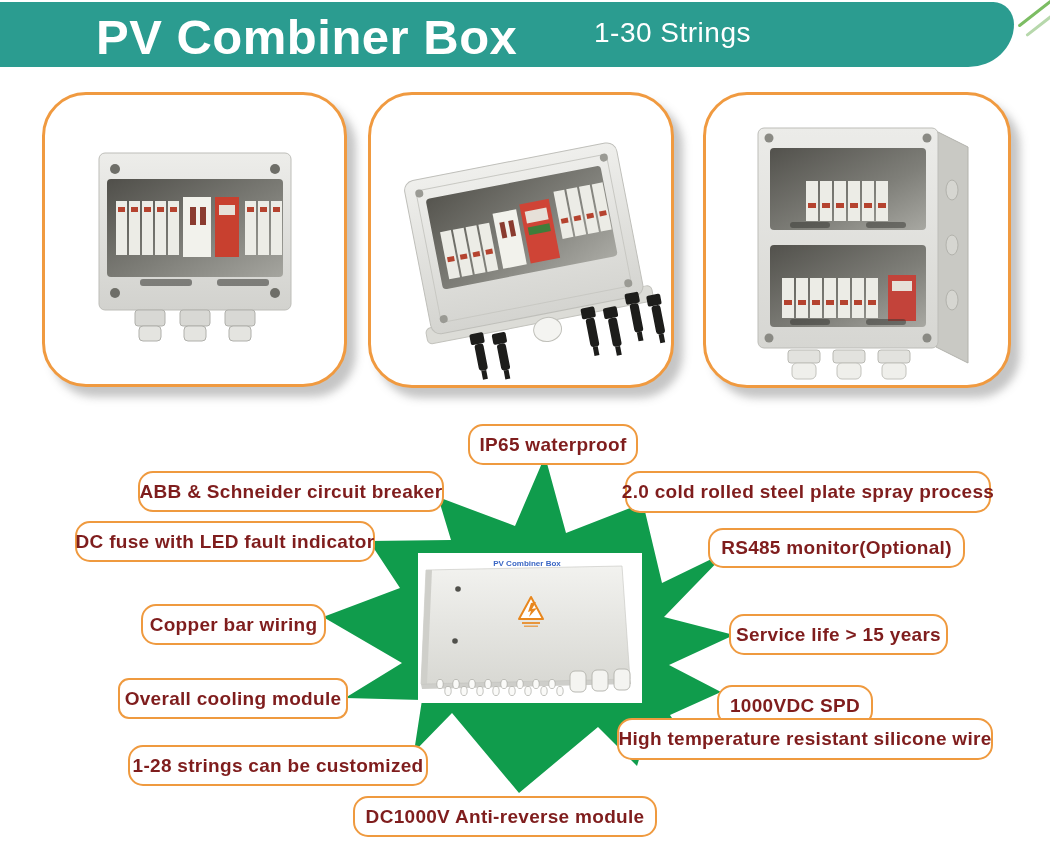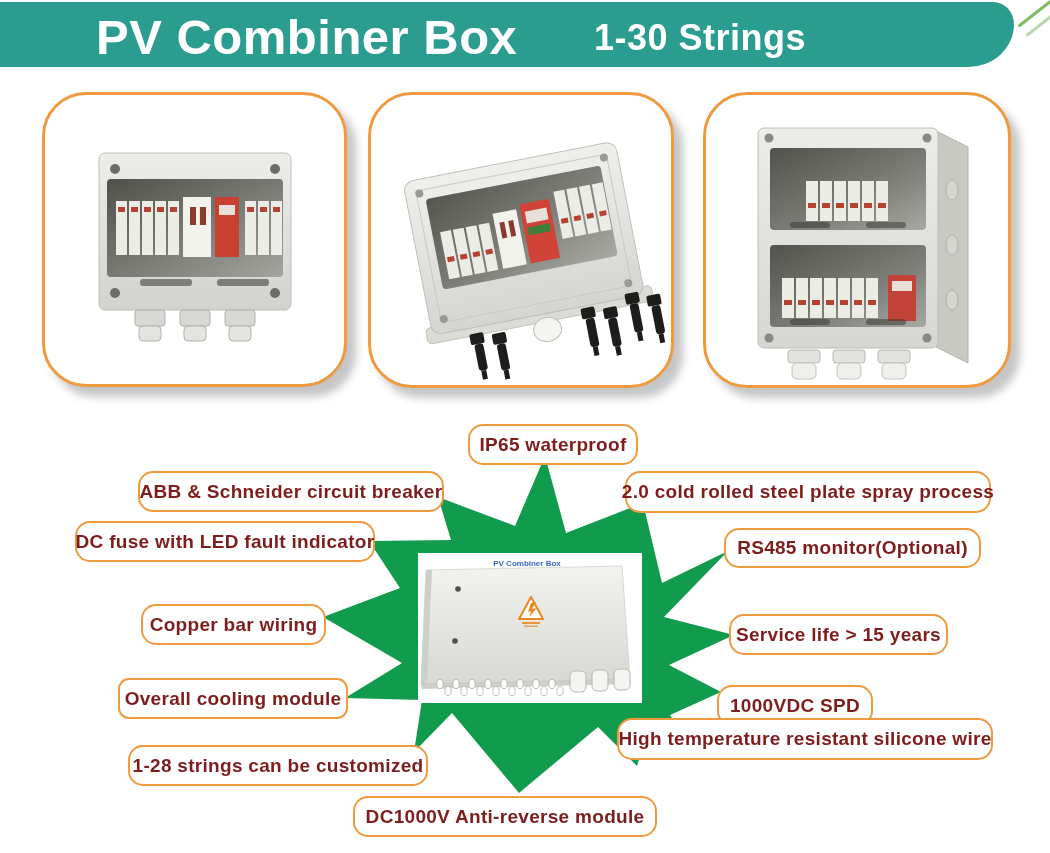--- a/index.html
+++ b/index.html
@@ -10,21 +10,21 @@
   
   .banner{
     position:absolute;left:0;top:2px;width:1014px;height:65px;background:#2b9c90;
     border-top-right-radius:28px 30px;border-bottom-right-radius:62px 58px;z-index:4;
   }
   .banner .title{
     position:absolute;left:96px;top:7px;color:#ffffff;font-weight:bold;font-size:49px;
     letter-spacing:.5px;white-space:nowrap;
   }
   .banner .subtitle{
-    position:absolute;left:594px;top:15px;color:#ffffff;font-weight:bold;font-size:36px;
+    position:absolute;left:594px;top:15px;color:#ffffff;font-weight:normal;font-size:28px;
     letter-spacing:.5px;white-space:nowrap;
   }
   .stripe{position:absolute;z-index:3;height:3px;border-radius:2px;transform:rotate(-38deg);}
   .stripe1{left:1014px;top:12px;width:42px;background:#7cbd63;}
   .stripe2{left:1022px;top:22px;width:40px;background:#b7d8ac;}
   
   .card{
     position:absolute;background:#ffffff;border:3px solid #f09a40;border-radius:44px;
     box-shadow:9px 10px 8px rgba(90,90,90,.35);z-index:2;overflow:hidden;
   }
@@ -312,21 +312,21 @@
     </div>
   <div class="feature" style="left:138px;top:471px;width:302px;height:37px;">
       <span>ABB &amp; Schneider circuit breaker</span>
     </div>
   <div class="feature" style="left:625px;top:471px;width:362px;height:38px;">
       <span>2.0 cold rolled steel plate spray process</span>
     </div>
   <div class="feature" style="left:75px;top:521px;width:296px;height:37px;">
       <span>DC fuse with LED fault indicator</span>
     </div>
-  <div class="feature" style="left:724px;top:528px;width:253px;height:36px;">
+  <div class="feature" style="left:708px;top:528px;width:253px;height:36px;">
       <span>RS485 monitor(Optional)</span>
     </div>
   <div class="feature" style="left:141px;top:604px;width:181px;height:37px;">
       <span>Copper bar wiring</span>
     </div>
   <div class="feature" style="left:729px;top:614px;width:215px;height:37px;">
       <span>Service life &gt; 15 years</span>
     </div>
   <div class="feature" style="left:118px;top:678px;width:226px;height:37px;border-radius:11px;">
       <span>Overall cooling module</span>

